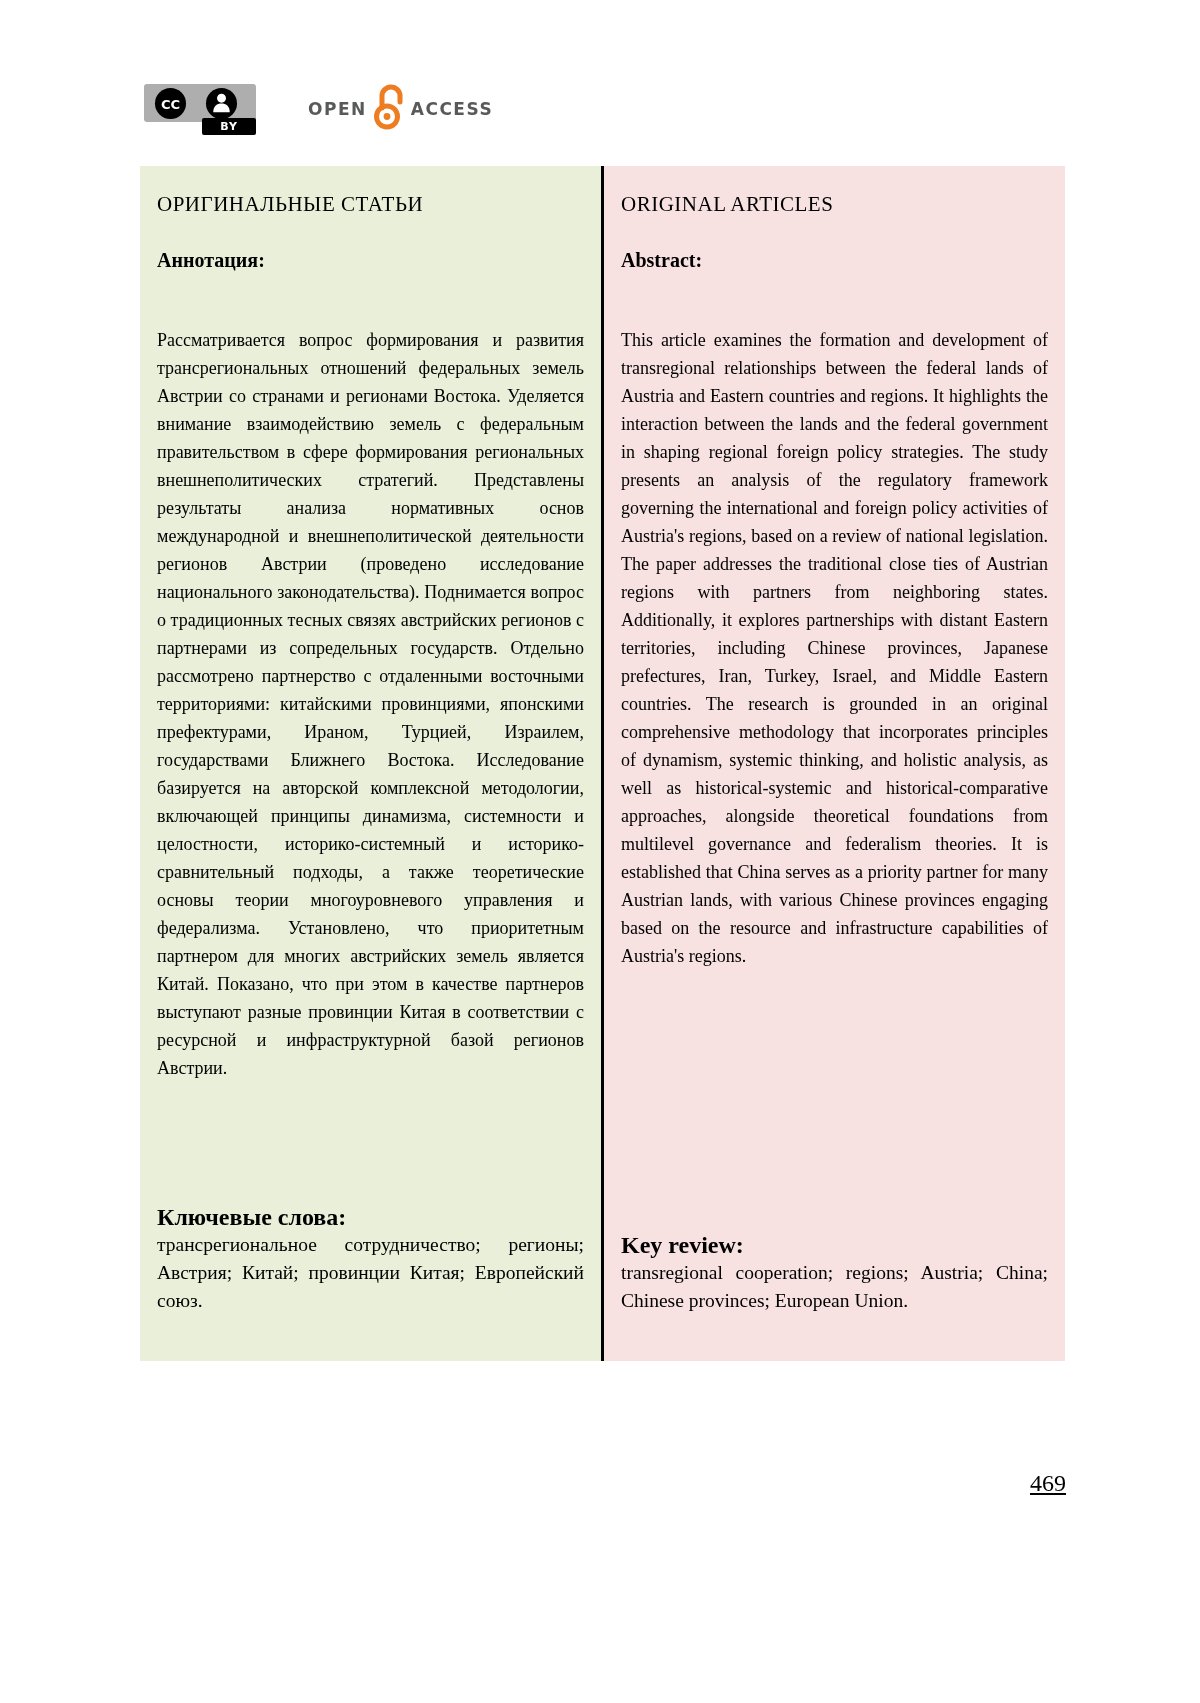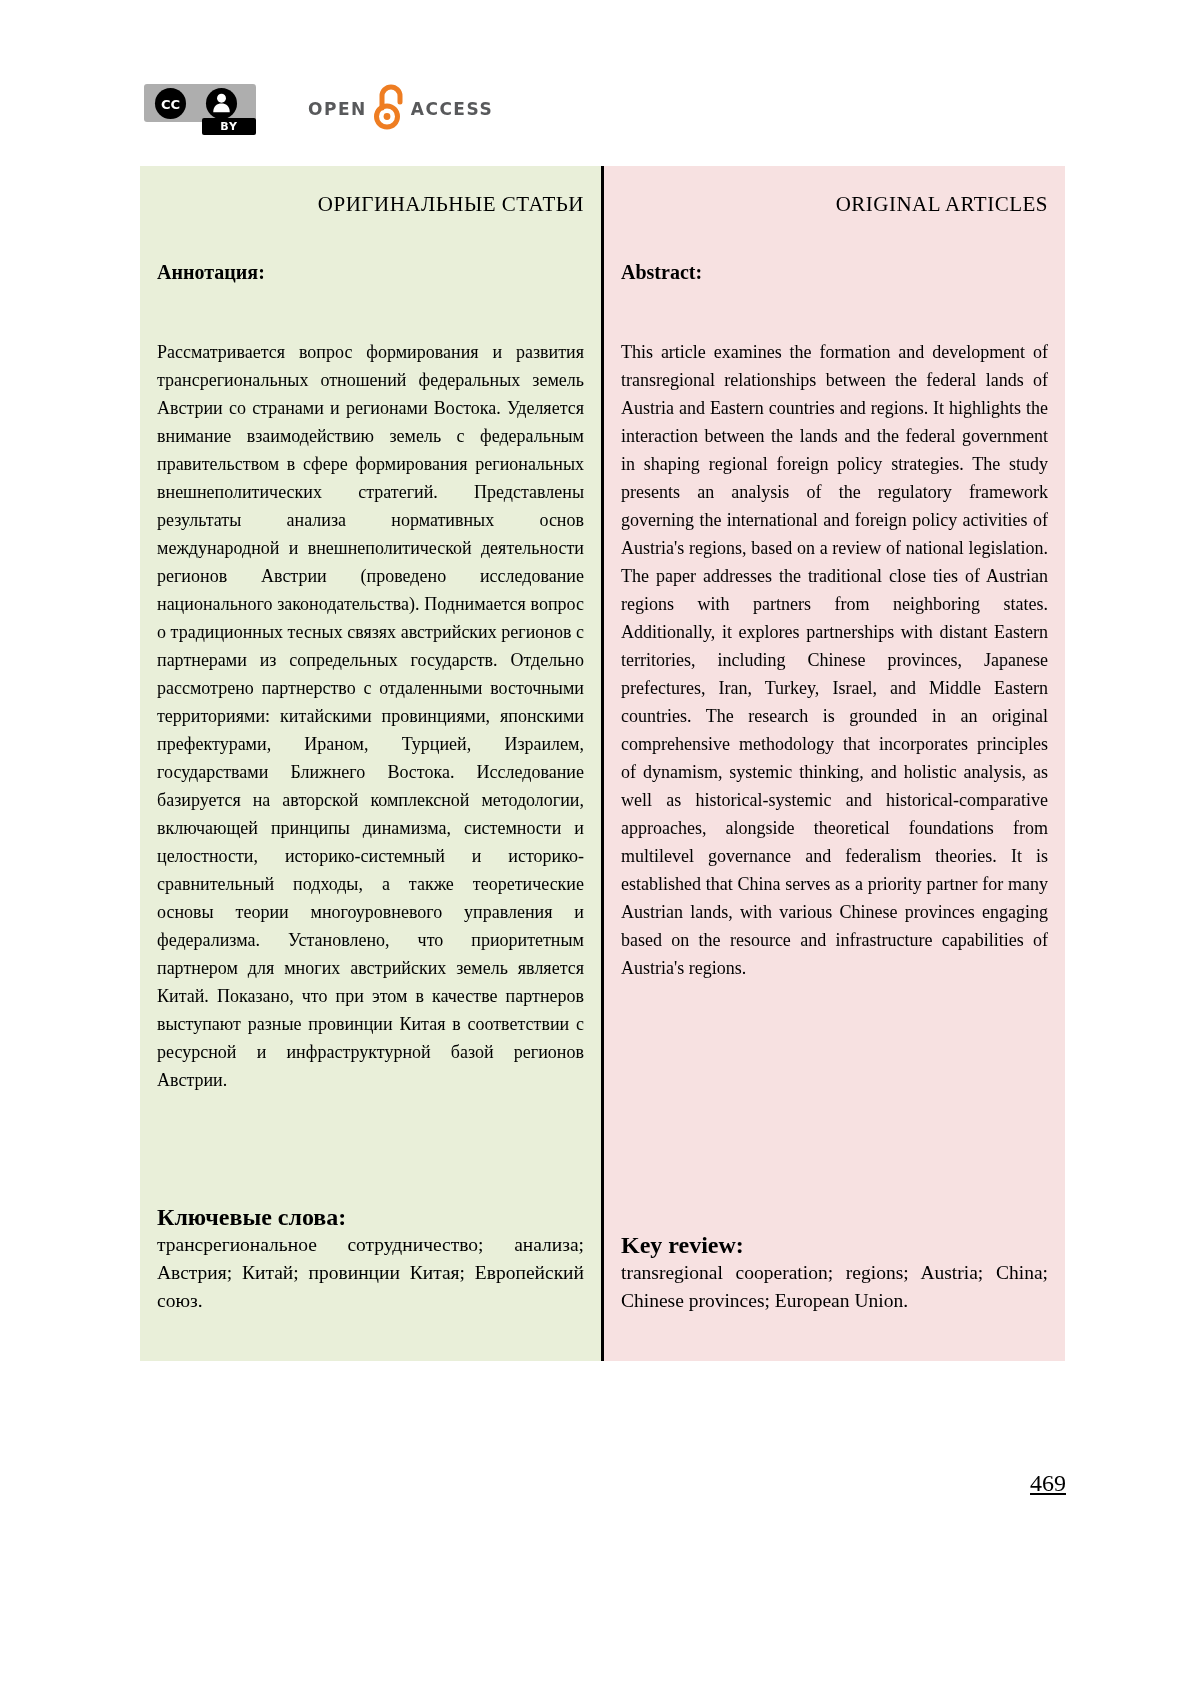--- a/index.html
+++ b/index.html
@@ -26,21 +26,21 @@
 
   .citation { position: absolute; right: 0; top: 2px; text-align: right; font-family: "Liberation Mono", monospace; font-size: 15.5px; line-height: 21px; color: #111; white-space: nowrap; }
 
   
   .columns { position: absolute; top: 166px; left: 140px; width: 926px; height: 1195px; display: flex; }
   .col { width: 461px; height: 100%; padding: 26px 17px 0 17px; display: flex; flex-direction: column; }
   .col-left  { background: var(--left_bg,  #e9efd9); }
   .col-right { background: var(--right_bg, #f7e1e1); }
   .divider { width: 3px; background: #000; height: 100%; flex: 0 0 3px; }
 
-  .col-title { font-size: 21px; font-weight: normal; text-align: right; letter-spacing: 0.5px; margin-bottom: 44px; font-family: "Liberation Serif", serif; }
+  .col-title { font-size: 21px; font-weight: normal; text-align: left; letter-spacing: 0.5px; margin-bottom: 32px; font-family: "Liberation Serif", serif; }
   .abs-label { font-size: 20px; font-weight: bold; margin-bottom: 54px; }
   .abs-text { font-size: 18px; line-height: 28px; text-align: justify; }
 
   .keywords { margin-top: auto; padding-bottom: 46px; }
   .kw-label { font-size: 24px; font-weight: bold; line-height: 28px; }
   .kw-text { font-size: 19.5px; line-height: 28px; text-align: justify; }
 
   
   .page-footer { position: absolute; top: 1470px; left: 140px; width: 926px; text-align: right; font-size: 24px; text-decoration: underline; }
 </style>
@@ -86,21 +86,21 @@
   </header>
 
   <main class="columns">
 
     <section class="col col-left">
       <h2 class="col-title">ОРИГИНАЛЬНЫЕ СТАТЬИ</h2>
       <div class="abs-label">Аннотация:</div>
       <p class="abs-text">Рассматривается вопрос формирования и развития трансрегиональных отношений федеральных земель Австрии со странами и регионами Востока. Уделяется внимание взаимодействию земель с федеральным правительством в сфере формирования региональных внешнеполитических стратегий. Представлены результаты анализа нормативных основ международной и внешнеполитической деятельности регионов Австрии (проведено исследование национального законодательства). Поднимается вопрос о традиционных тесных связях австрийских регионов с партнерами из сопредельных государств. Отдельно рассмотрено партнерство с отдаленными восточными территориями: китайскими провинциями, японскими префектурами, Ираном, Турцией, Израилем, государствами Ближнего Востока. Исследование базируется на авторской комплексной методологии, включающей принципы динамизма, системности и целостности, историко-системный и историко-сравнительный подходы, а также теоретические основы теории многоуровневого управления и федерализма. Установлено, что приоритетным партнером для многих австрийских земель является Китай. Показано, что при этом в качестве партнеров выступают разные провинции Китая в соответствии с ресурсной и инфраструктурной базой регионов Австрии.</p>
       <div class="keywords">
         <div class="kw-label">Ключевые слова:</div>
-        <p class="kw-text">трансрегиональное сотрудничество; анализа; Австрия; Китай; провинции Китая; Европейский союз.</p>
+        <p class="kw-text">трансрегиональное сотрудничество; регионы; Австрия; Китай; провинции Китая; Европейский союз.</p>
       </div>
     </section>
 
     <div class="divider"></div>
 
     <section class="col col-right">
       <h2 class="col-title">ORIGINAL ARTICLES</h2>
       <div class="abs-label">Abstract:</div>
       <p class="abs-text">This article examines the formation and development of transregional relationships between the federal lands of Austria and Eastern countries and regions. It highlights the interaction between the lands and the federal government in shaping regional foreign policy strategies. The study presents an analysis of the regulatory framework governing the international and foreign policy activities of Austria's regions, based on a review of national legislation. The paper addresses the traditional close ties of Austrian regions with partners from neighboring states. Additionally, it explores partnerships with distant Eastern territories, including Chinese provinces, Japanese prefectures, Iran, Turkey, Israel, and Middle Eastern countries. The research is grounded in an original comprehensive methodology that incorporates principles of dynamism, systemic thinking, and holistic analysis, as well as historical-systemic and historical-comparative approaches, alongside theoretical foundations from multilevel governance and federalism theories. It is established that China serves as a priority partner for many Austrian lands, with various Chinese provinces engaging based on the resource and infrastructure capabilities of Austria's regions.</p>
       <div class="keywords">

